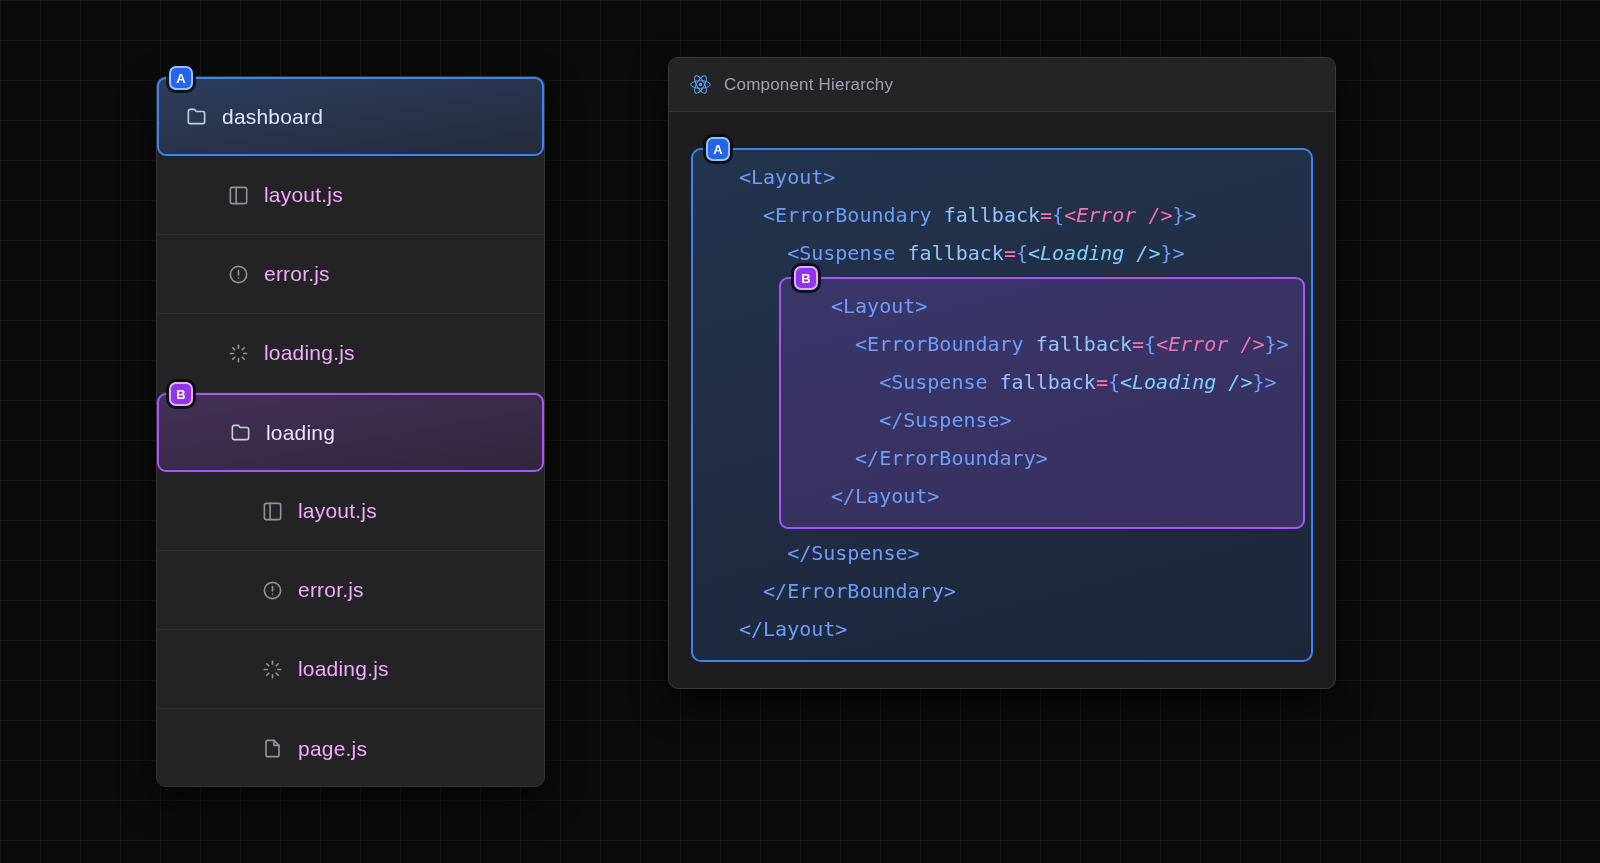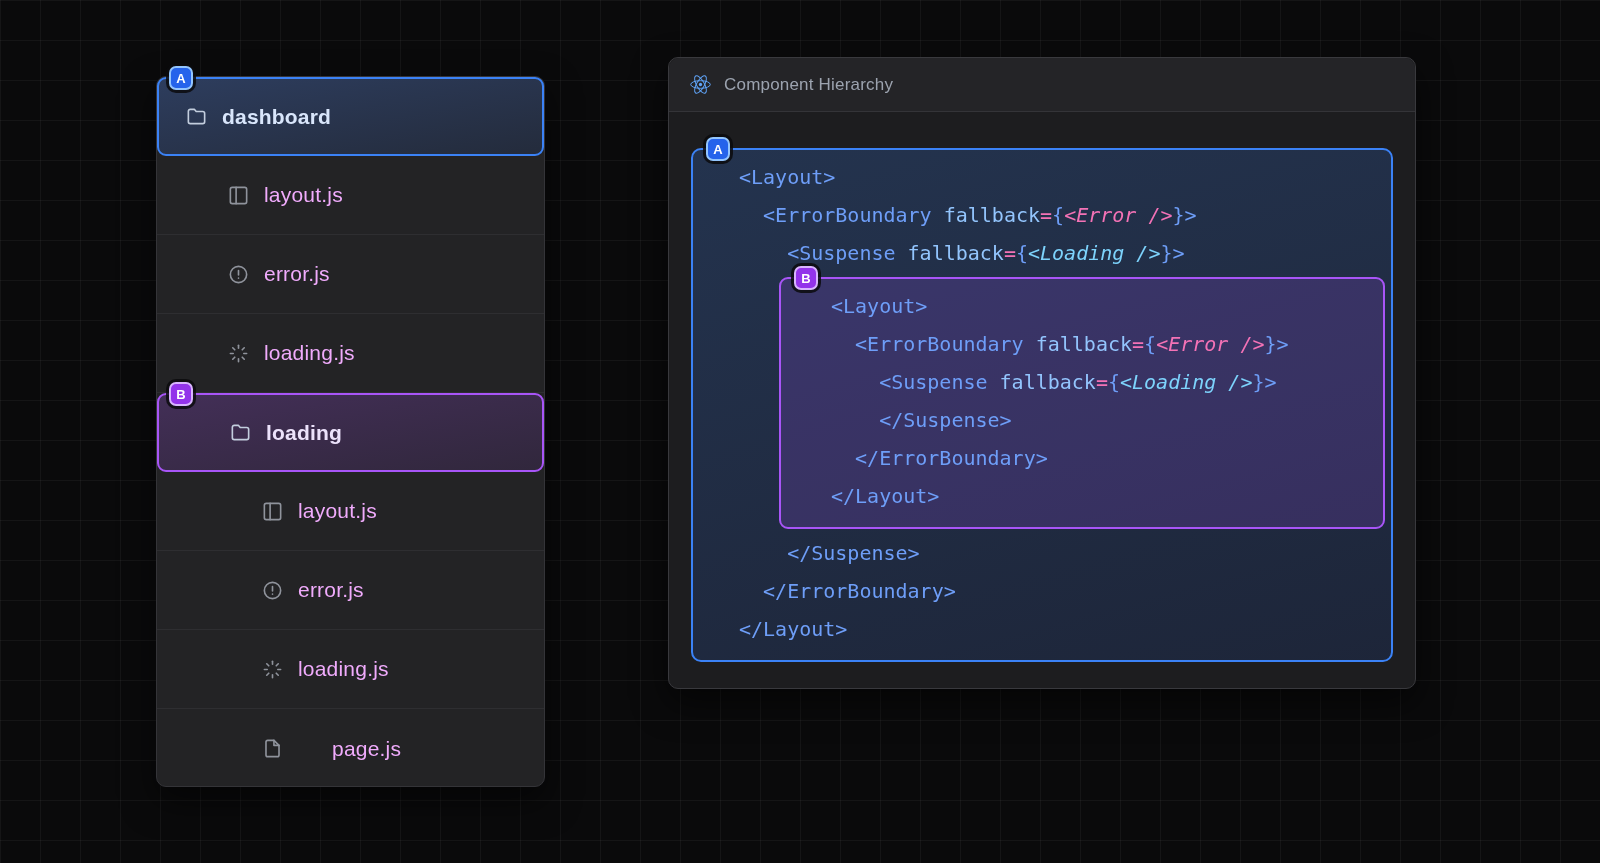--- a/index.html
+++ b/index.html
@@ -28,30 +28,30 @@
   
   .file-tree{
     position:absolute;left:156px;top:76px;width:389px;height:711px;
     background:#232325;border:1px solid #343438;border-radius:10px;
     box-shadow:0 14px 34px rgba(0,0,0,.55);
   }
   .row{
     position:relative;display:flex;align-items:center;height:79px;
     border-bottom:1px solid #2e2e31;
   }
-  .row:last-child{border-bottom:none;gap:34px;}
+  .row:last-child{border-bottom:none;}
   .row .icon{width:23px;height:23px;margin-right:14px;color:#8f939c;flex:0 0 auto;display:block;}
   .row .icon svg{width:100%;height:100%;fill:none;stroke:currentColor;stroke-width:1.7;stroke-linecap:round;stroke-linejoin:round;display:block;}
   .row .label{font-size:21px;color:#f0abfc;letter-spacing:.2px;}
   .lvl0{padding-left:26px;}
   .lvl1{padding-left:70px;}
   .lvl2{padding-left:104px;}
   .row.hl{border-bottom:none;border-radius:9px;}
   .row.hl .icon{color:#c3cede;}
-  .row.hl .label{font-weight:700;}
+  .row.hl .label{font-weight:400;}
   .row.hl-blue{
     border:2px solid var(--accent-blue);
     background:linear-gradient(170deg, rgba(72,128,240,.28), rgba(38,76,150,.20));
   }
   .row.hl-blue .label{color:#d9e6fb;}
   .row.hl-purple{
     border:2px solid var(--accent-purple);
     background:linear-gradient(170deg, rgba(168,85,247,.24), rgba(120,60,180,.16));
   }
   .row.hl-purple .label{color:#ece2fb;}
@@ -63,21 +63,21 @@
     font-family:"Liberation Sans",sans-serif;font-size:13px;font-weight:700;color:#fff;
     box-shadow:0 0 0 3px rgba(11,11,13,.85);z-index:5;
   }
   .badge-blue{background:#2563eb;border:2px solid #93c5fd;}
   .badge-purple{background:#9333ea;border:2px solid #d8b4fe;}
   .row-badge{left:10px;top:-13px;}
   .box-badge{left:13px;top:-13px;}
 
   
   .panel{
-    position:absolute;left:668px;top:57px;width:748px;
+    position:absolute;left:668px;top:57px;width:668px;
     background:#1d1d1f;border:1px solid #39393d;border-radius:10px;
     box-shadow:0 14px 34px rgba(0,0,0,.55);
   }
   .panel-header{
     height:54px;display:flex;align-items:center;gap:12px;padding:0 20px;
     background:#242427;border-bottom:1px solid #343438;border-radius:10px 10px 0 0;
   }
   .panel-header .icon{width:23px;height:23px;color:var(--react-icon);display:block;}
   .panel-header .icon svg{width:100%;height:100%;fill:none;stroke:currentColor;stroke-width:1;display:block;}
   .panel-title{font-size:17px;color:#9ca3af;letter-spacing:.2px;}

